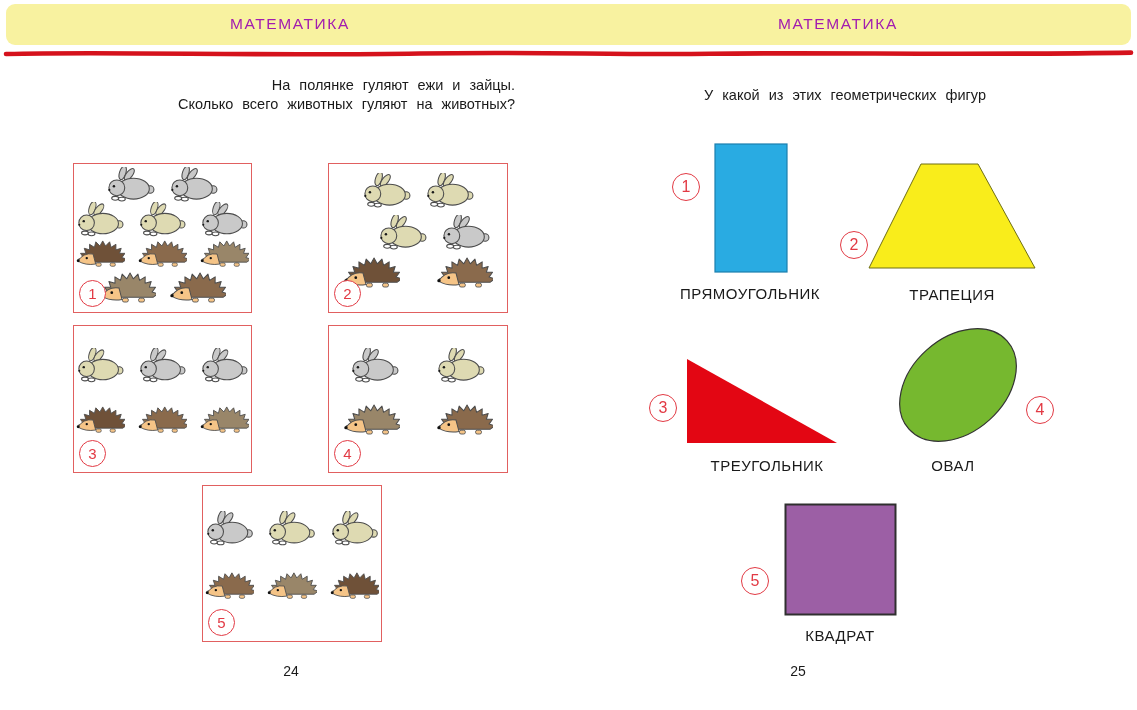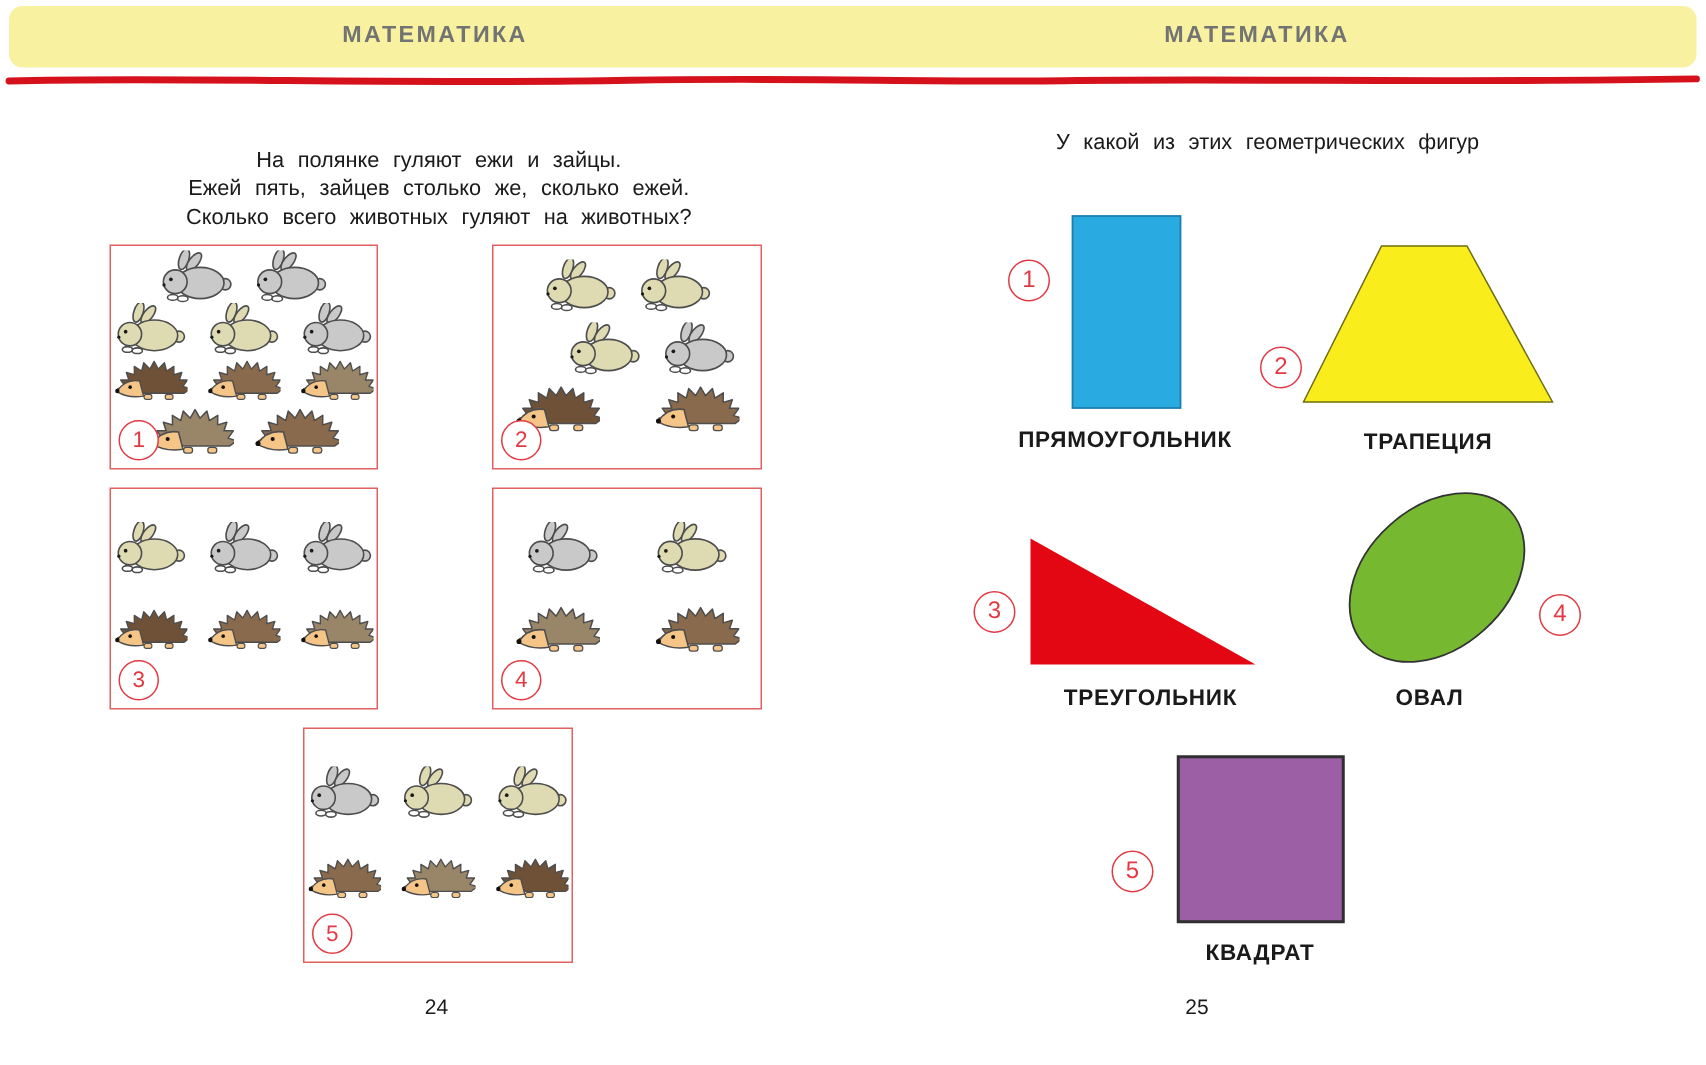--- a/index.html
+++ b/index.html
@@ -1,29 +1,29 @@
 <!DOCTYPE html>
 <html><head>
 <meta charset="utf-8">
 <style>
   html,body{margin:0;padding:0;background:#fff;}
   #stage{position:relative;width:1137px;height:710px;background:#fff;overflow:hidden;
          font-family:"Liberation Sans","DejaVu Sans",sans-serif;color:#1a1a1a;}
 
   
   .band{position:absolute;left:6px;top:4px;width:1125px;height:41px;background:#F8F2A0;border-radius:9px;}
-  .band-title{position:absolute;top:24px;transform:translate(-50%,-50%);color:#737373;
-              font-weight:bold;font-size:15.5px;letter-spacing:1.6px;white-space:nowrap;}
+  .band-title{position:absolute;top:24px;transform:translate(-50%,-50%);color:#a21caf;
+              font-weight:normal;font-size:15.5px;letter-spacing:1.6px;white-space:nowrap;}
   #band-title-left{left:290px;}
   #band-title-right{left:838px;}
   .wave{position:absolute;left:0;top:48px;width:1137px;height:12px;}
 
   
   .task{position:absolute;text-align:center;font-size:14.5px;line-height:19px;word-spacing:5px;}
-  #task-left{left:70px;top:98px;width:445px;}
+  #task-left{left:70px;top:76px;width:445px;text-align:right;}
   #task-right{left:650px;top:86px;width:390px;}
 
   
   .pbox{position:absolute;background:#fff;border:1.3px solid #E16060;box-sizing:border-box;}
   .pbox1{left:73px;top:163px;width:179px;height:150px;}
   .pbox2{left:328px;top:163px;width:180px;height:150px;}
   .pbox3{left:73px;top:325px;width:179px;height:148px;}
   .pbox4{left:328px;top:325px;width:180px;height:148px;}
   .pbox5{left:202px;top:485px;width:180px;height:157px;}
   .rows{position:absolute;left:0;top:0;right:0;bottom:0;display:flex;flex-direction:column;
@@ -36,42 +36,41 @@
   .animal.hedgehog{width:57px;height:34px;}
   .numcirc{position:absolute;left:5px;bottom:5px;width:27px;height:27px;border:1.4px solid #E23A44;
            border-radius:50%;color:#E23A44;font-size:15px;display:flex;align-items:center;
            justify-content:center;background:#fff;box-sizing:border-box;}
 
   
   .sh{position:absolute;}
   .scirc{position:absolute;width:28px;height:28px;border:1.4px solid #E23A44;border-radius:50%;
          color:#E23A44;font-size:16px;display:flex;align-items:center;justify-content:center;
          box-sizing:border-box;}
-  .slabel{position:absolute;transform:translateX(-50%);font-size:15px;letter-spacing:.5px;white-space:nowrap;font-weight:bold;}
+  .slabel{position:absolute;transform:translateX(-50%);font-size:15px;letter-spacing:.5px;white-space:nowrap;}
 
   
   .pagenum{position:absolute;transform:translateX(-50%);font-size:14px;}
   #pagenum-left{left:291px;top:663px;}
   #pagenum-right{left:798px;top:663px;text-align:center;}
 </style>
 </head>
 <body>
 
 <div id="stage">
 
   <div class="band"></div>
   <div class="band-title" id="band-title-left">МАТЕМАТИКА</div>
   <div class="band-title" id="band-title-right">МАТЕМАТИКА</div>
   <svg class="wave" viewBox="0 0 1137 12" preserveAspectRatio="none">
     <path d="M6,6 C120,3 260,8.5 420,5.5 C540,3.5 610,7 710,5.8 C830,4.2 960,7.4 1131,4.6" fill="none" stroke="#D5121C" stroke-width="4.6" stroke-linecap="round"></path>
   </svg>
 
   <div class="task" id="task-left">
     <div>На полянке гуляют ежи и зайцы.</div>
-    <div>Ежей пять, зайцев столько же, сколько ежей.</div>
     <div>Сколько всего животных гуляют на животных?</div>
   </div>
 
   <div class="task" id="task-right">
     <div>У какой из этих геометрических фигур</div>
   </div>
 
   <div id="boxes-layer">
       <div class="pbox pbox1">
         <div class="rows">

